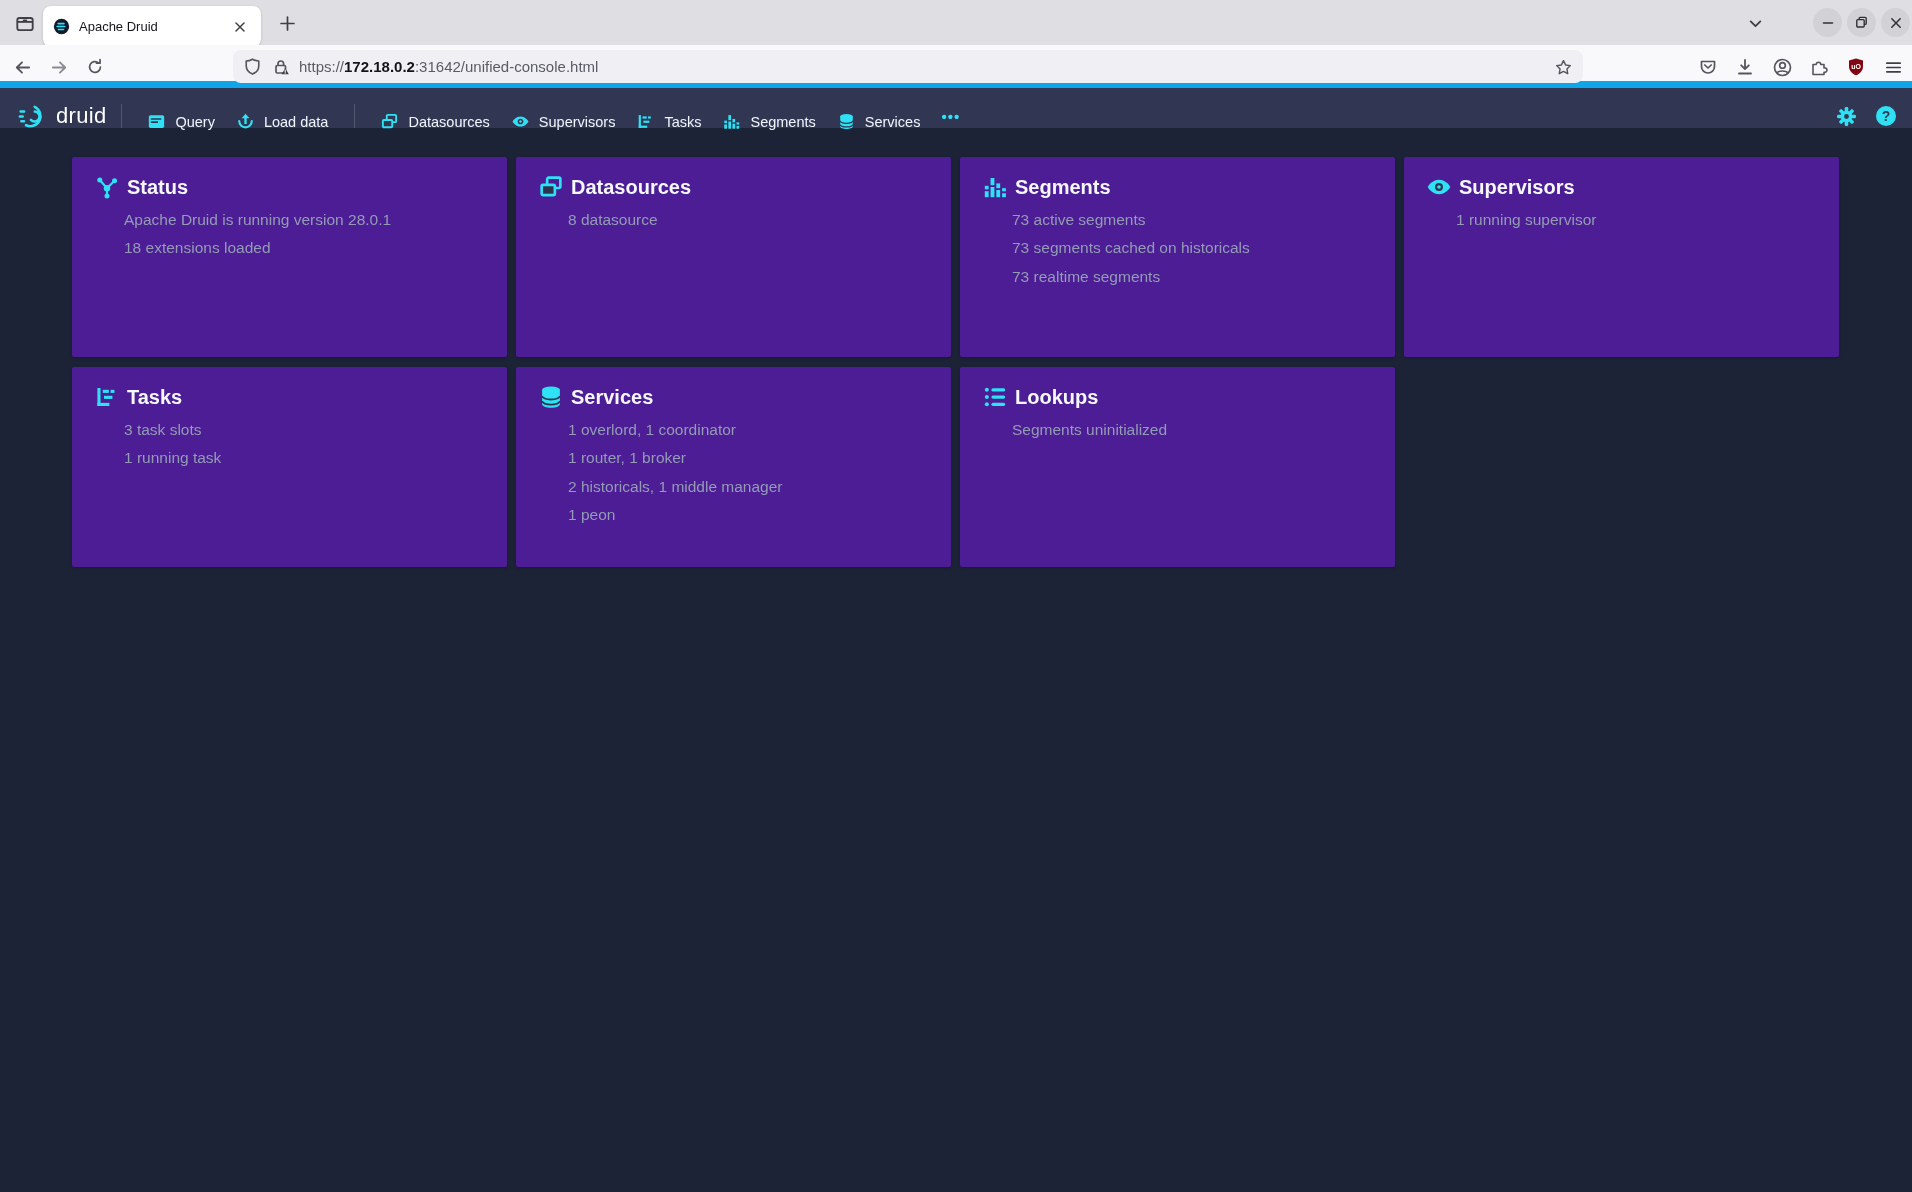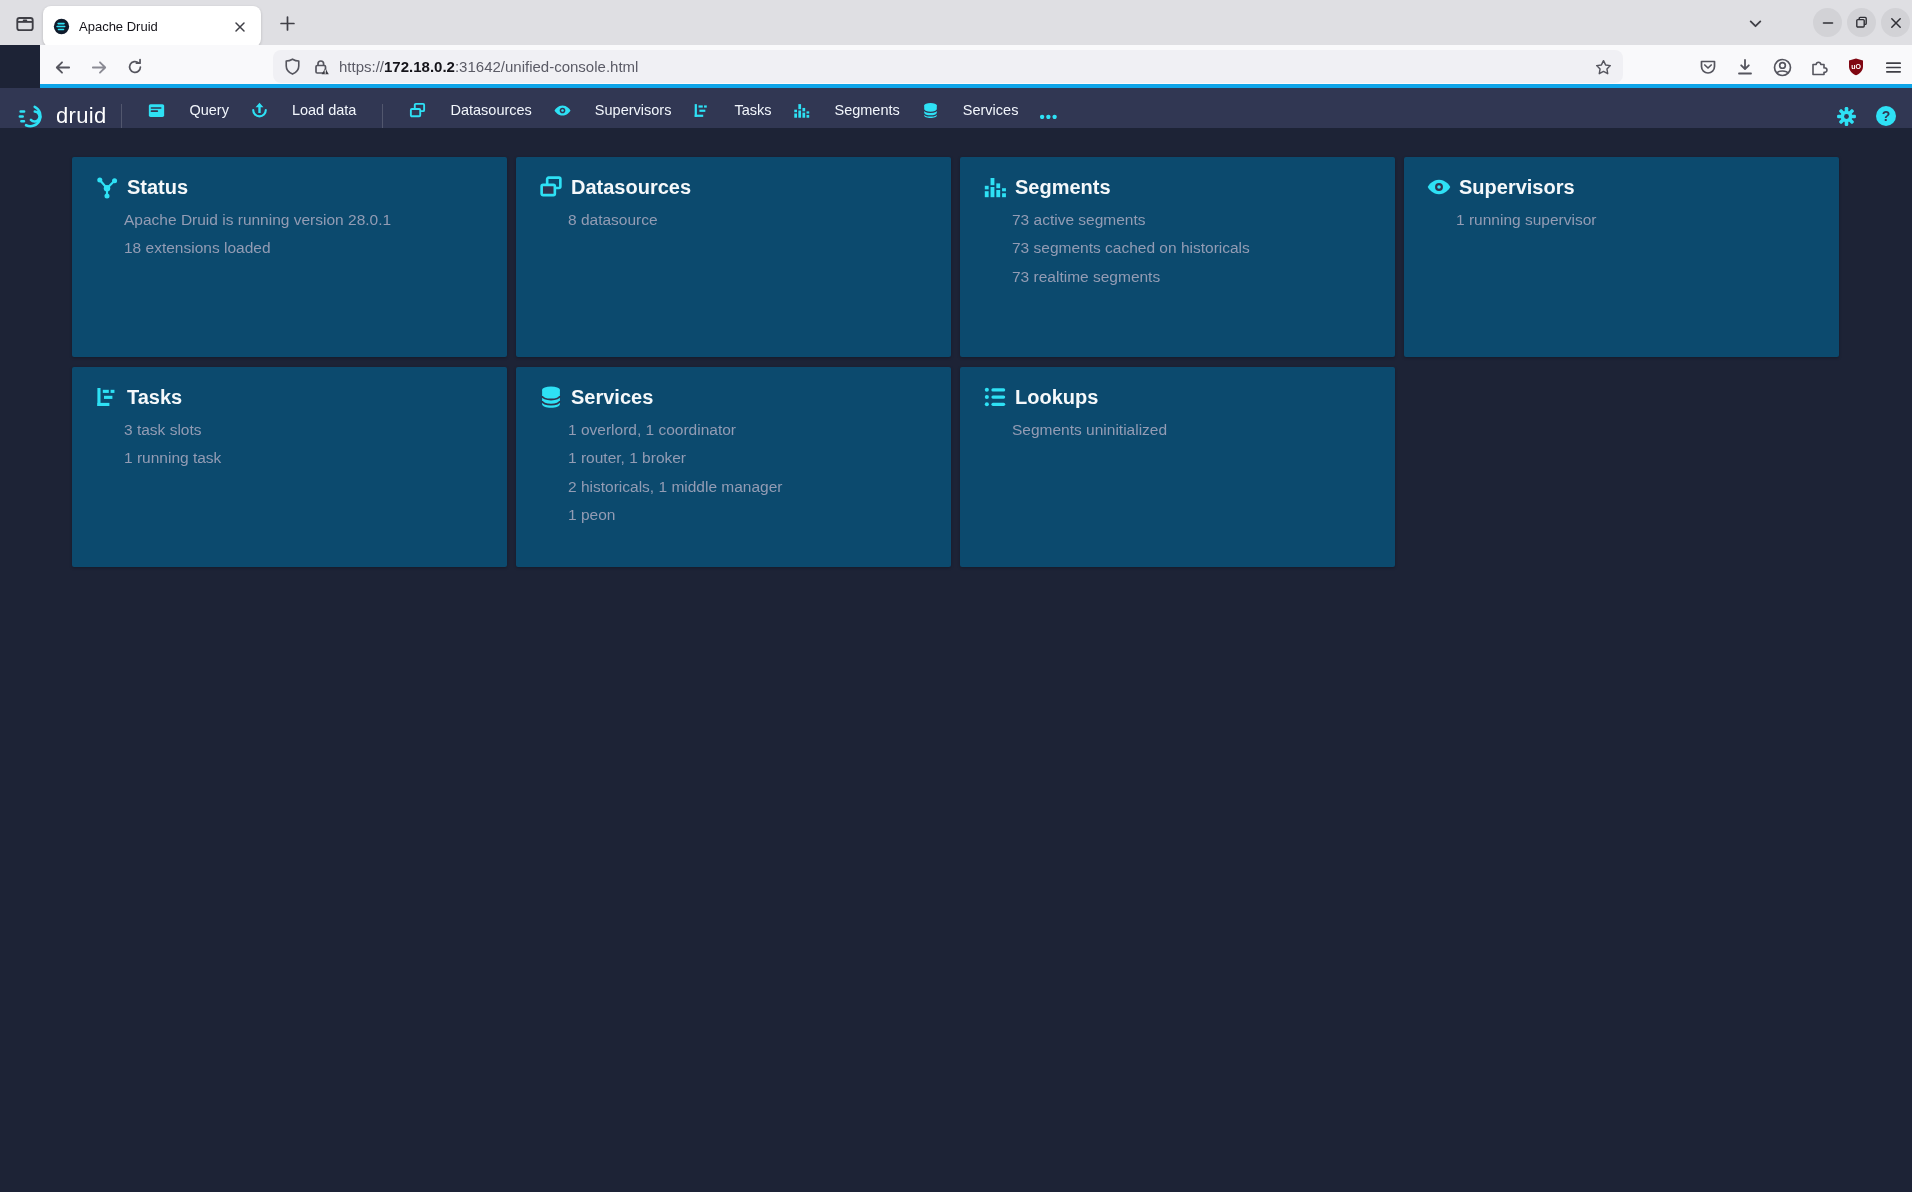--- a/index.html
+++ b/index.html
@@ -10,46 +10,46 @@
   .titlebar { position:relative; height:45px; background:#dfdfe3; }
   .ffview-btn { position:absolute; left:10px; top:8px; width:30px; height:30px; border-radius:4px; display:flex; align-items:center; justify-content:center; }
   .tab { position:absolute; left:43px; top:6px; width:218px; height:41px; background:#ffffff; border-radius:8px; box-shadow:0 1px 3px rgba(0,0,0,.18); display:flex; align-items:center; padding:0 10px; }
   .tab-title { flex:1; margin-left:9px; font-size:13px; color:#15141a; white-space:nowrap; overflow:hidden; }
   .tab-close { width:22px; height:22px; border-radius:4px; display:flex; align-items:center; justify-content:center; }
   .newtab-btn { position:absolute; left:272px; top:8px; width:30px; height:30px; border-radius:4px; display:flex; align-items:center; justify-content:center; }
   .win-controls { position:absolute; right:2px; top:8px; display:flex; gap:5px; }
   .win-btn { width:29px; height:29px; border-radius:50%; background:#d2d2d6; display:flex; align-items:center; justify-content:center; }
   .tablist-btn { position:absolute; right:143px; top:10px; width:28px; height:26px; display:flex; align-items:center; justify-content:center; }
 
-  .toolbar { position:relative; height:43px; background:#f9f9fb; border-bottom:4px solid #0ea5e9;margin-left:40px; }
+  .toolbar { position:relative; height:43px; background:#f9f9fb; border-bottom:7px solid #0ea5e9; }
   .nav-ctl { position:absolute; top:6px; width:32px; height:32px; border-radius:4px; display:flex; align-items:center; justify-content:center; }
   .urlbar { position:absolute; left:233px; top:5px; width:1350px; height:33px; background:#f0f0f4; border-radius:8px; display:flex; align-items:center; padding:0 10px; }
   .url-text { margin-left:8px; font-size:15px; color:#5b5b66; white-space:nowrap; }
   .url-text .host { color:#15141a; font-weight:700; }
   .url-star { position:absolute; right:8px; top:5px; width:24px; height:24px; display:flex; align-items:center; justify-content:center; }
   .tb-right { position:absolute; right:6px; top:6px; display:flex; gap:11px; }
   .tb-icon { width:26px; height:32px; display:flex; align-items:center; justify-content:center; }
 
   
   .navbar { height:40px; background:#313753; display:flex; align-items:center; padding:16px 13px 0 16px; }
   .brand { display:flex; align-items:center; gap:8px; }
   .brand-text { color:#ffffff; font-size:22px; letter-spacing:.3px; }
   .nav-divider { width:1px; height:24px; background:rgba(255,255,255,.16); margin:0 15px; }
-  .nav-item { display:flex; align-items:flex-start; gap:24px; padding:0 11px; height:28px; cursor:pointer; }
+  .nav-item { display:flex; align-items:flex-end; gap:10px; padding:0 11px; height:28px; cursor:pointer; }
   .nav-item span.lbl { color:#f2f6fc; font-size:14.5px; }
   .nav-more { padding:0 10px; height:40px; display:flex; align-items:center; cursor:pointer; color:#2ee1f5; font-size:15px; letter-spacing:1px; font-weight:700; }
   .nav-spacer { flex:1; }
   .nav-right { display:flex; align-items:center; gap:14px; }
   .icon-btn { width:26px; height:26px; display:flex; align-items:center; justify-content:center; cursor:pointer; }
   .help-circle { width:20px; height:20px; border-radius:50%; background:#2ee1f5; color:#313753; font-weight:700; font-size:14px; display:flex; align-items:center; justify-content:center; }
 
   
   .content { padding:29px 0 0 72px; }
   .grid { display:grid; grid-template-columns:repeat(4,435px); gap:10px 9px; }
-  .card { height:200px; background:#0c4a6e; border-radius:2px; padding:16px 20px 16px 23px; cursor:pointer; box-shadow:0 1px 3px rgba(0,0,0,.25); }
+  .card { height:200px; background:#4c1d95; border-radius:2px; padding:16px 20px 16px 23px; cursor:pointer; box-shadow:0 1px 3px rgba(0,0,0,.25); }
   .card-head { display:flex; align-items:center; gap:8px; height:28px; }
   .card-title { color:#f5f8fa; font-size:20px; font-weight:700; }
   .card-lines { margin-left:29px; margin-top:8px; }
   .card-lines p { margin-top:9px; color:#939cb4; font-size:15.5px; line-height:1.25; }
   .cicon { flex:0 0 24px; }
 
   svg { display:block; }
 </style>
 </head>
 <body>

